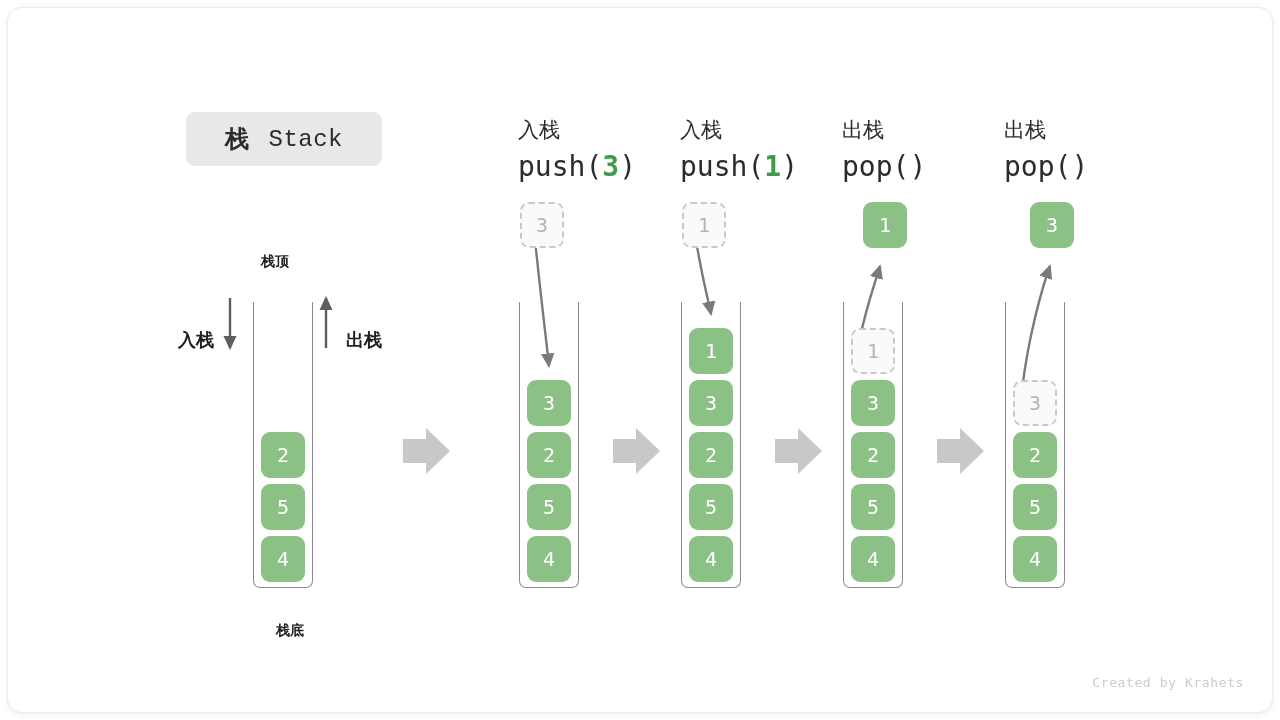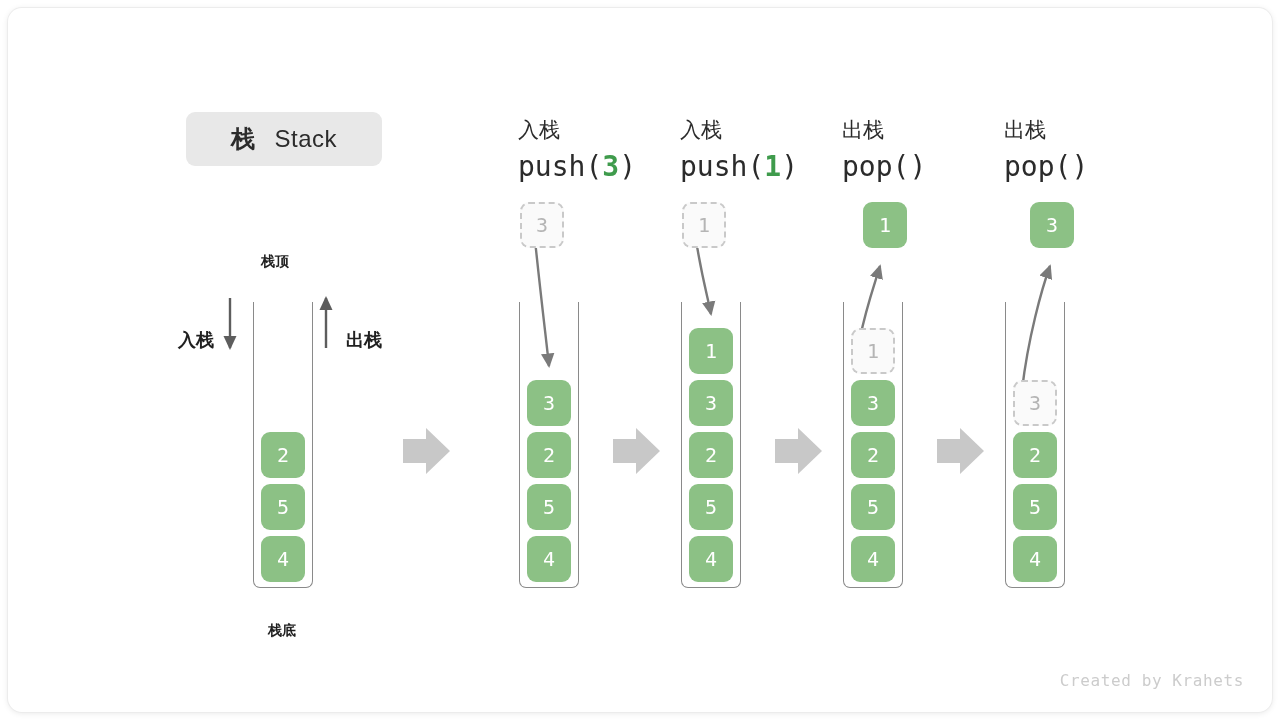--- a/index.html
+++ b/index.html
@@ -40,38 +40,38 @@
     justify-content: center;
   }
   #title-badge .t-cn {
     font-family: "Liberation Sans", "DejaVu Sans", sans-serif;
     font-weight: bold;
     font-size: 24px;
     color: #2b2b2b;
     letter-spacing: 0.5px;
   }
   #title-badge .t-en {
-    font-family: Liberation Sans, sans-serif;
+    font-family: Liberation Mono, monospace;
     font-size: 24px;
     color: #2b2b2b;
     margin-left: 19px;
     letter-spacing: 0.5px;
   }
 
   
   .cn-label {
     position: absolute;
     font-family: "Liberation Sans", "DejaVu Sans", sans-serif;
     font-weight: bold;
     font-size: 14px;
     color: #202020;
     white-space: nowrap;
   }
   #label-top    { left: 253px; top: 245px; }
-  #label-bottom { left: 260px; top: 614px; }
+  #label-bottom { left: 268px; top: 614px; }
   #label-in     { left: 170px; top: 320px; font-size: 18px; }
   #label-out    { left: 338px; top: 320px; font-size: 18px; }
 
   
   .col-head {
     position: absolute;
     top: 108px;
     white-space: nowrap;
     line-height: 1.38;
   }
@@ -131,21 +131,21 @@
     height: 704px;
     pointer-events: none;
   }
 
   
   #footer {
     position: absolute;
     right: 28px;
     bottom: 22px;
     font-family: "DejaVu Sans Mono", "Liberation Mono", monospace;
-    font-size: 16px;
+    font-size: 13px;
     color: #cccccc;
     letter-spacing: 0.6px;
   }
 </style>
 </head>
 <body>
 
 <div id="canvas">
 
   <div id="title-badge">

